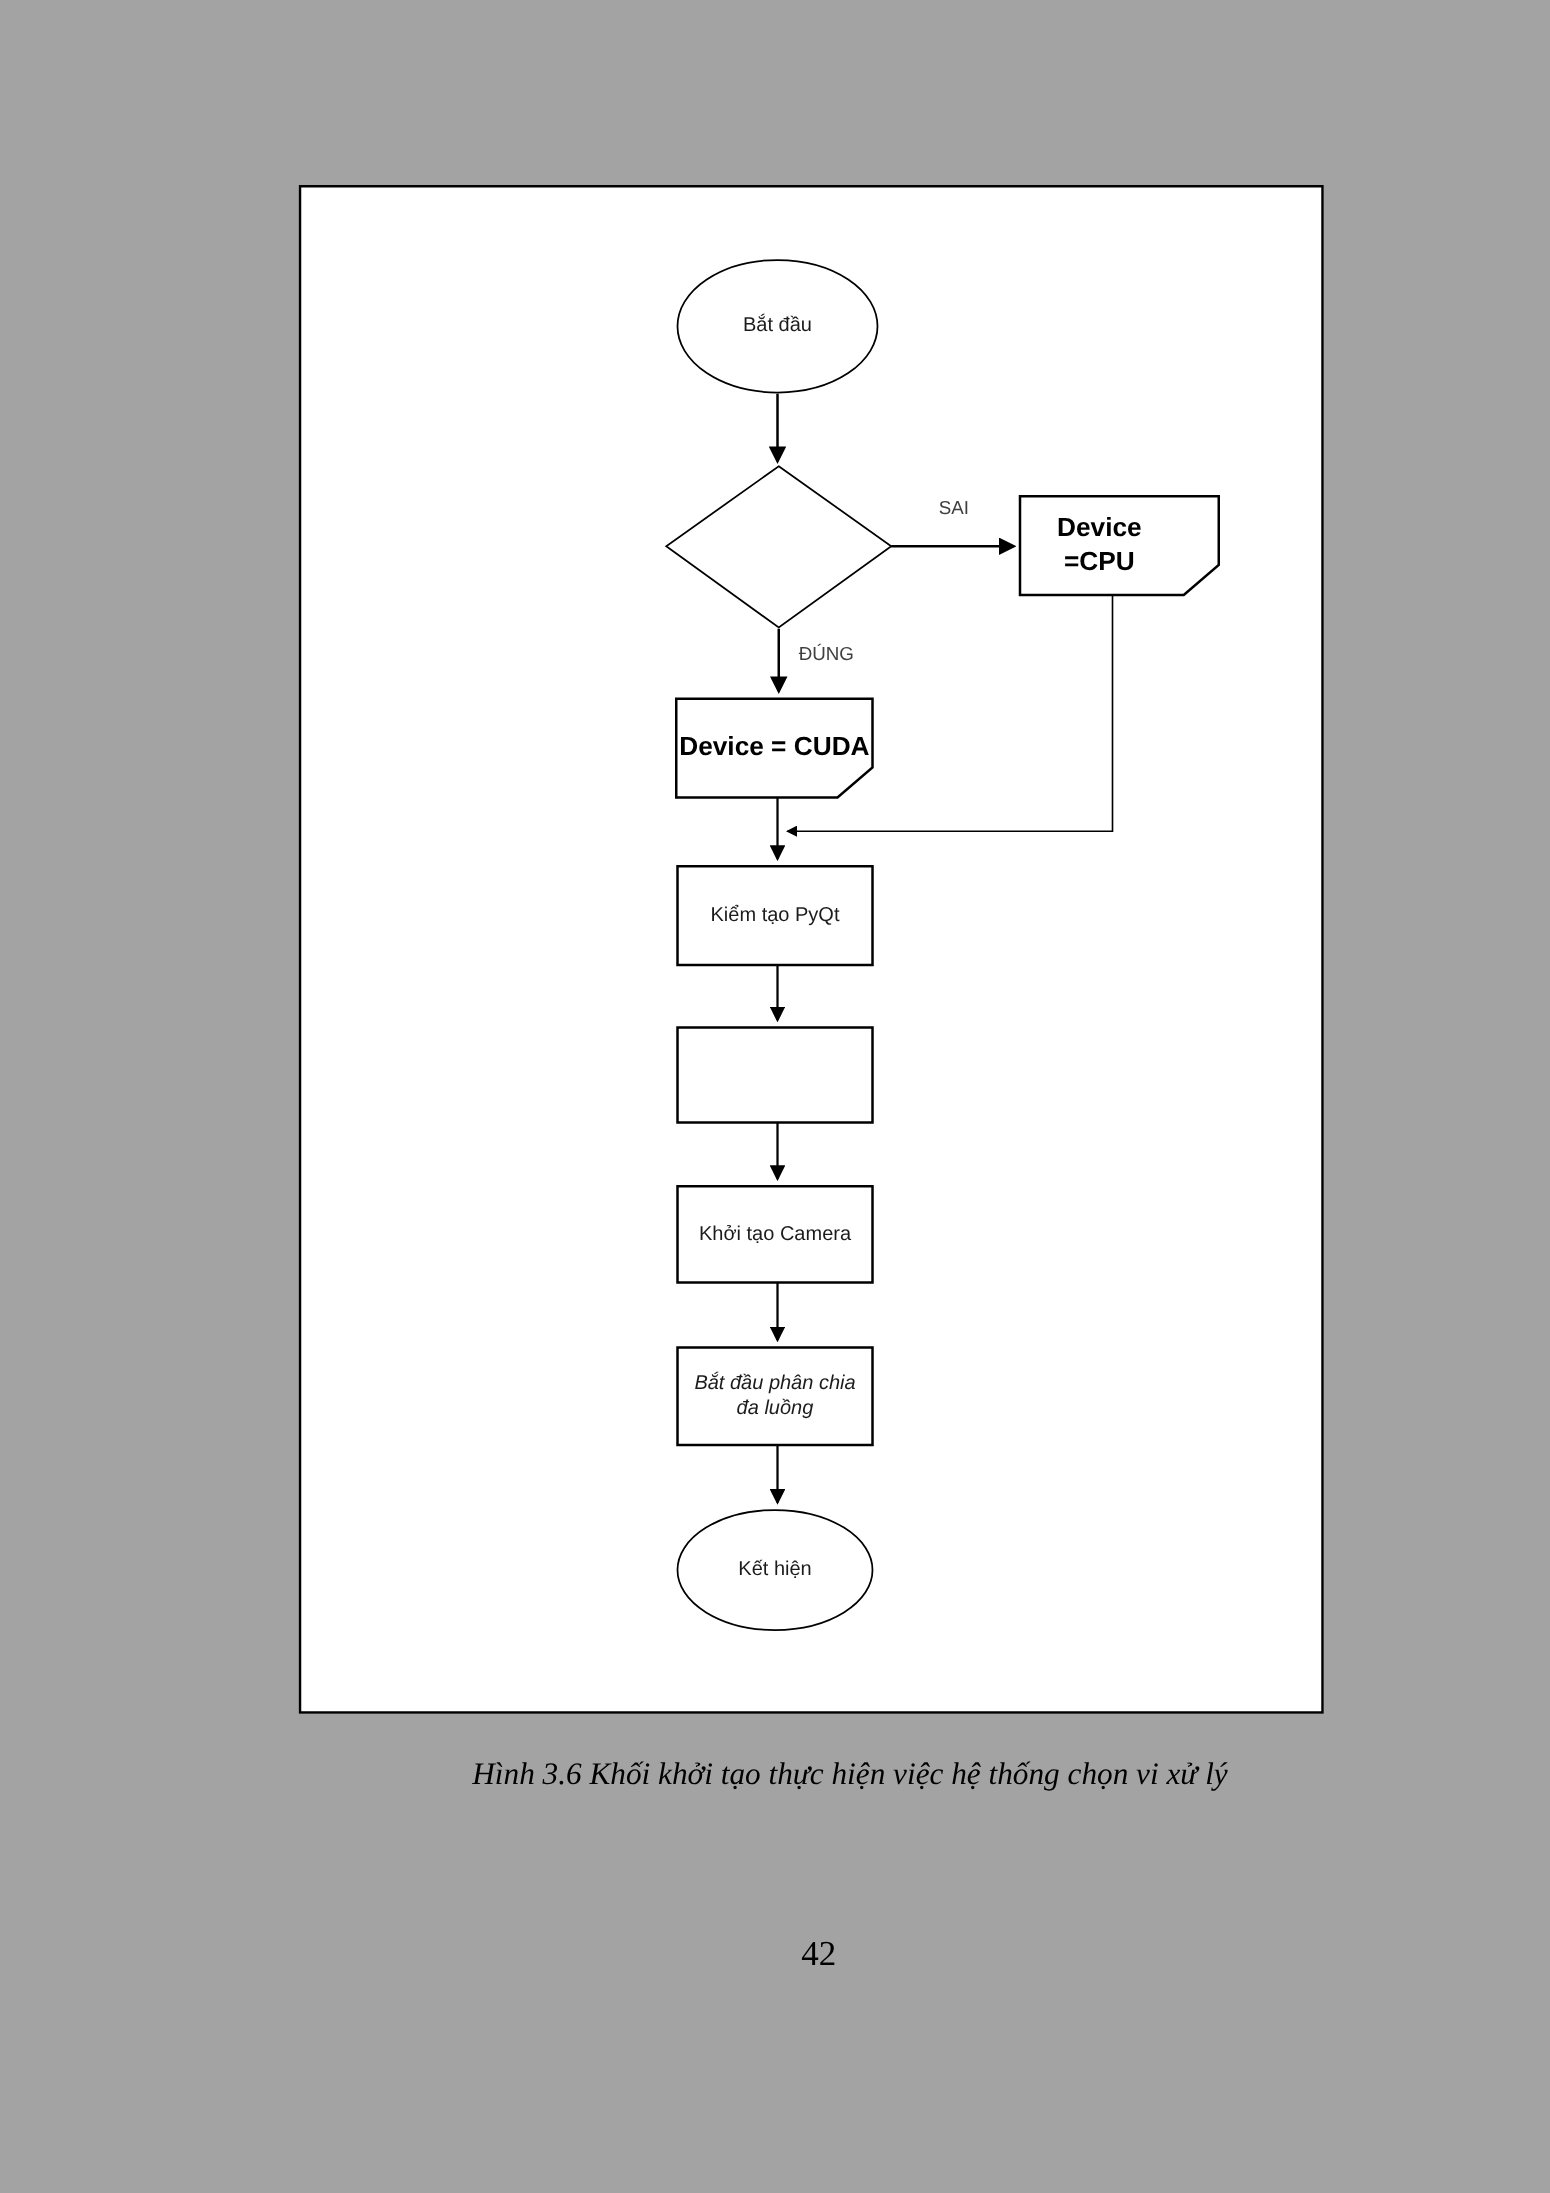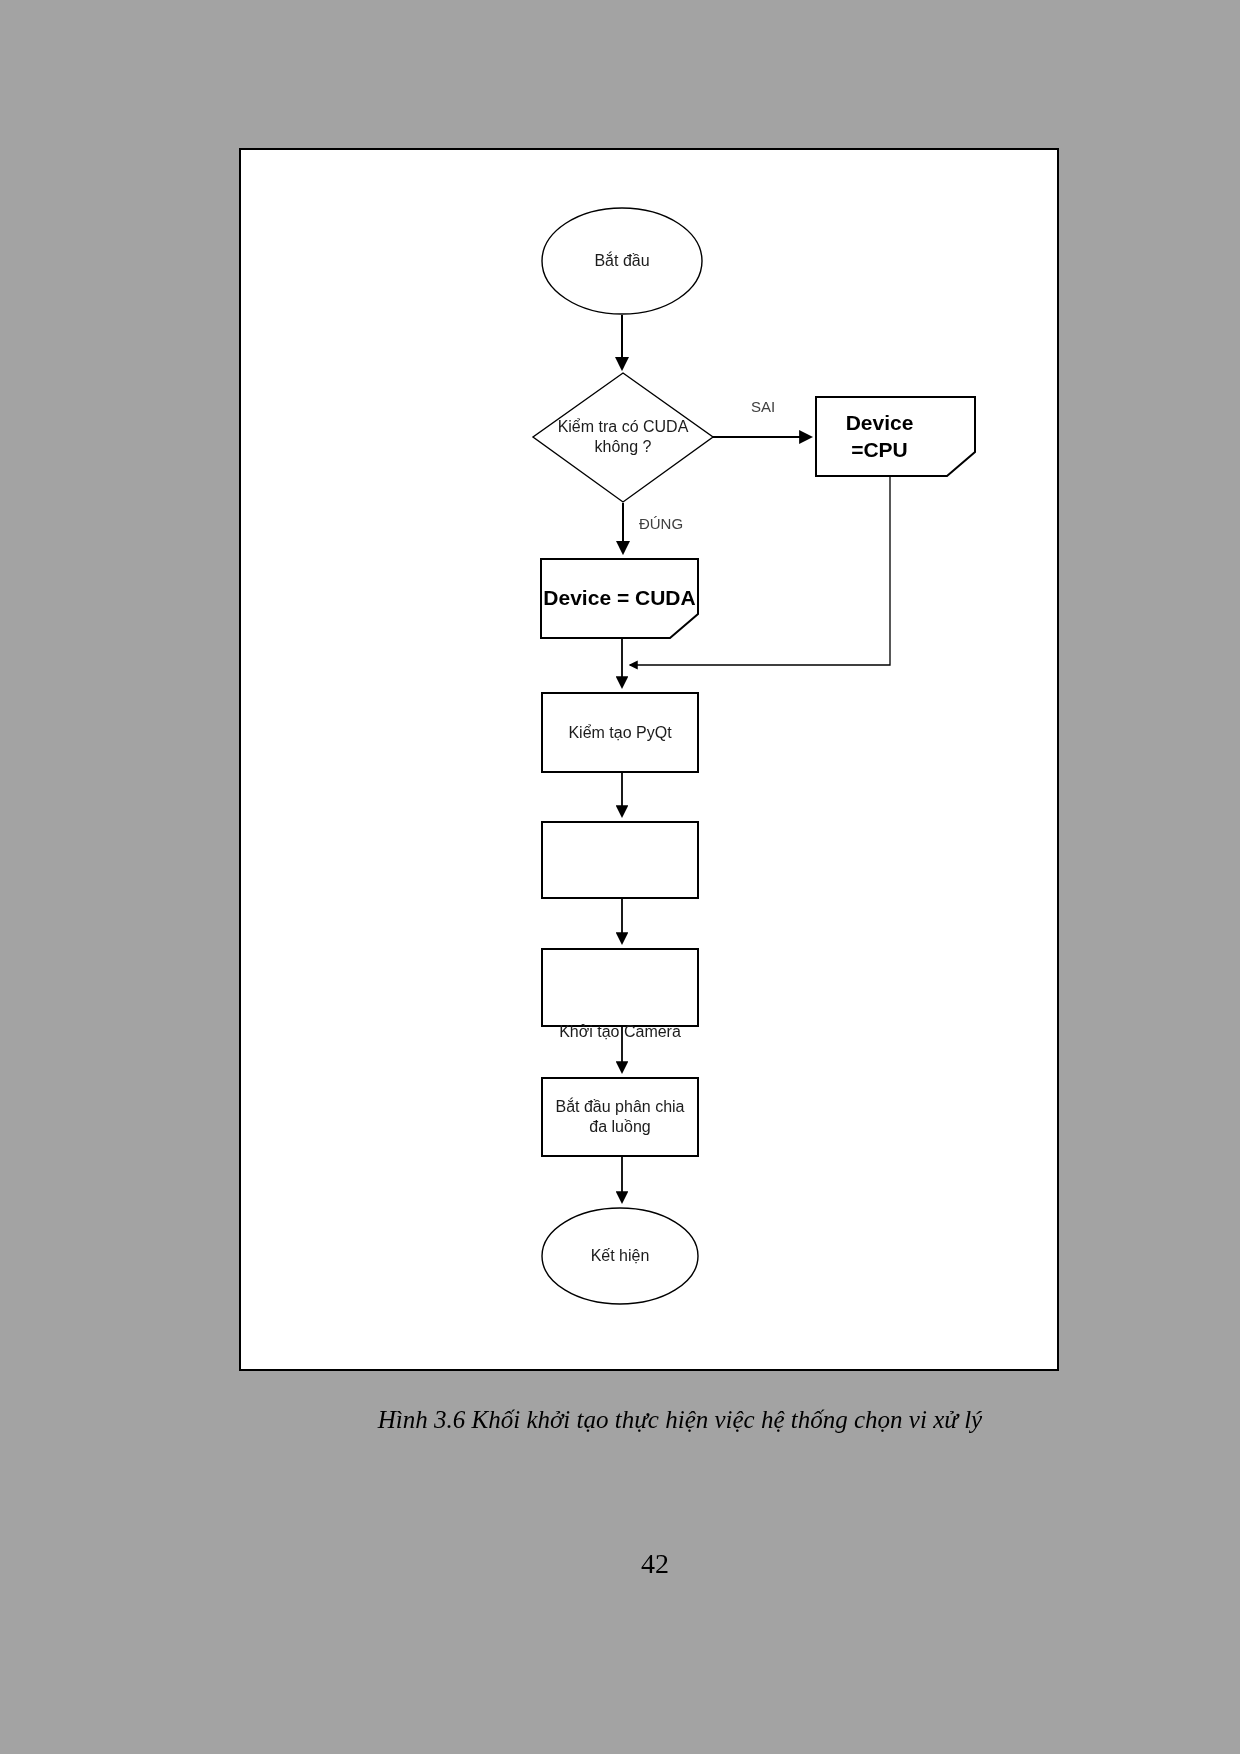--- a/index.html
+++ b/index.html
@@ -88,24 +88,20 @@
 
     <rect x="542" y="1078" width="156" height="78" fill="#fff" stroke="#000" stroke-width="2"></rect>
 
     <ellipse cx="620" cy="1256" rx="78" ry="48" fill="#fff" stroke="#000" stroke-width="1.4"></ellipse>
   </svg>
 
   <div class="lbl" style="left:542px;top:208px;width:160px;height:106px;">
     <span>Bắt đầu</span>
   </div>
 
-  <div class="lbl" style="left:533px;top:372px;width:180px;height:130px;">
-    <span>Kiểm tra có CUDA
-không ?</span>
-  </div>
 
   <div class="lbl edge-label" style="left:718px;top:397px;width:90px;height:20px;">
     <span>SAI</span>
   </div>
 
   <div class="lbl edge-label" style="left:626px;top:514px;width:70px;height:20px;">
     <span>ĐÚNG</span>
   </div>
 
   <div class="lbl bold" style="left:816px;top:397px;width:127px;height:79px;">
@@ -114,25 +110,25 @@
 
   <div class="lbl bold" style="left:541px;top:559px;width:157px;height:79px;justify-content:center;">
     <span>Device = CUDA</span>
   </div>
 
   <div class="lbl" style="left:542px;top:693px;width:156px;height:79px;">
     <span>Kiểm tạo PyQt</span>
   </div>
 
 
-  <div class="lbl" style="left:542px;top:949px;width:156px;height:77px;margin-top:44px;">
+  <div class="lbl" style="left:542px;top:949px;width:156px;height:77px;">
     <span>Khởi tạo Camera</span>
   </div>
 
-  <div class="lbl" style="left:542px;top:1078px;width:156px;height:78px;">
+  <div class="lbl" style="left:542px;top:1078px;width:156px;height:78px;font-style:italic;">
     <span>Bắt đầu phân chia
 đa luồng</span>
   </div>
 
   <div class="lbl" style="left:542px;top:1208px;width:156px;height:96px;">
     <span>Kết hiện</span>
   </div>
 
   <div class="caption">Hình 3.6 Khối khởi tạo thực hiện việc hệ thống chọn vi xử lý</div>
 

